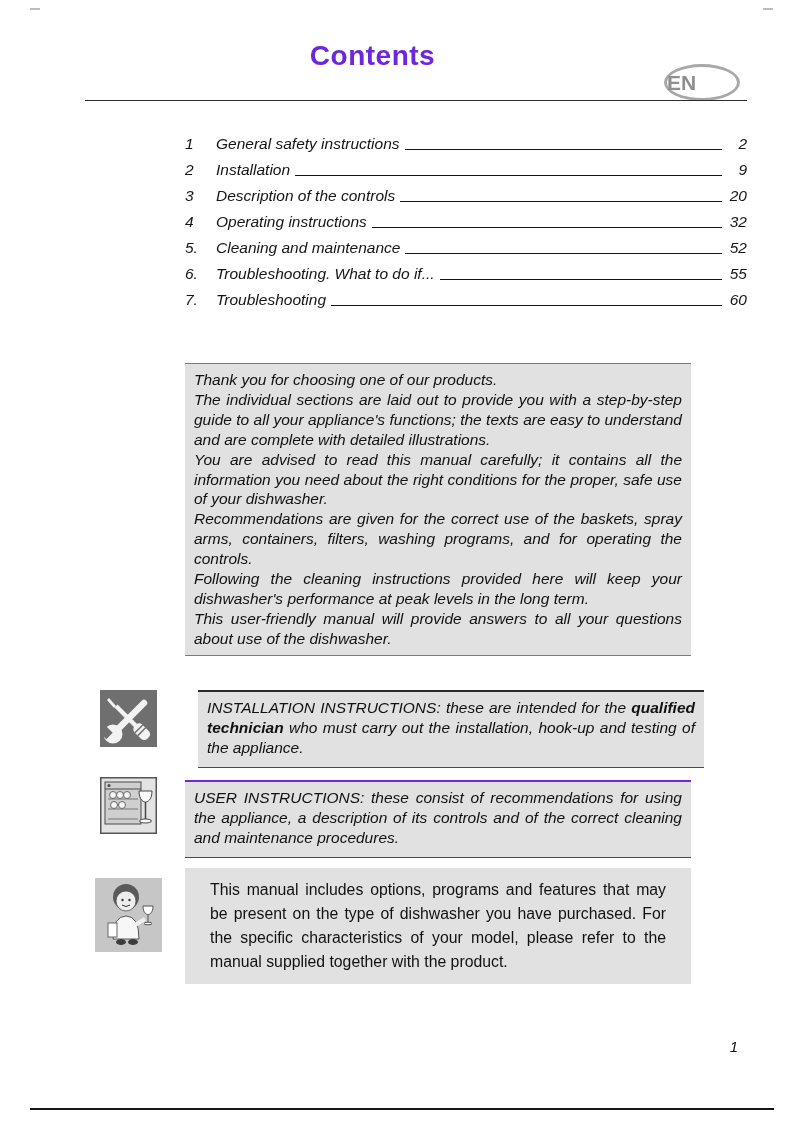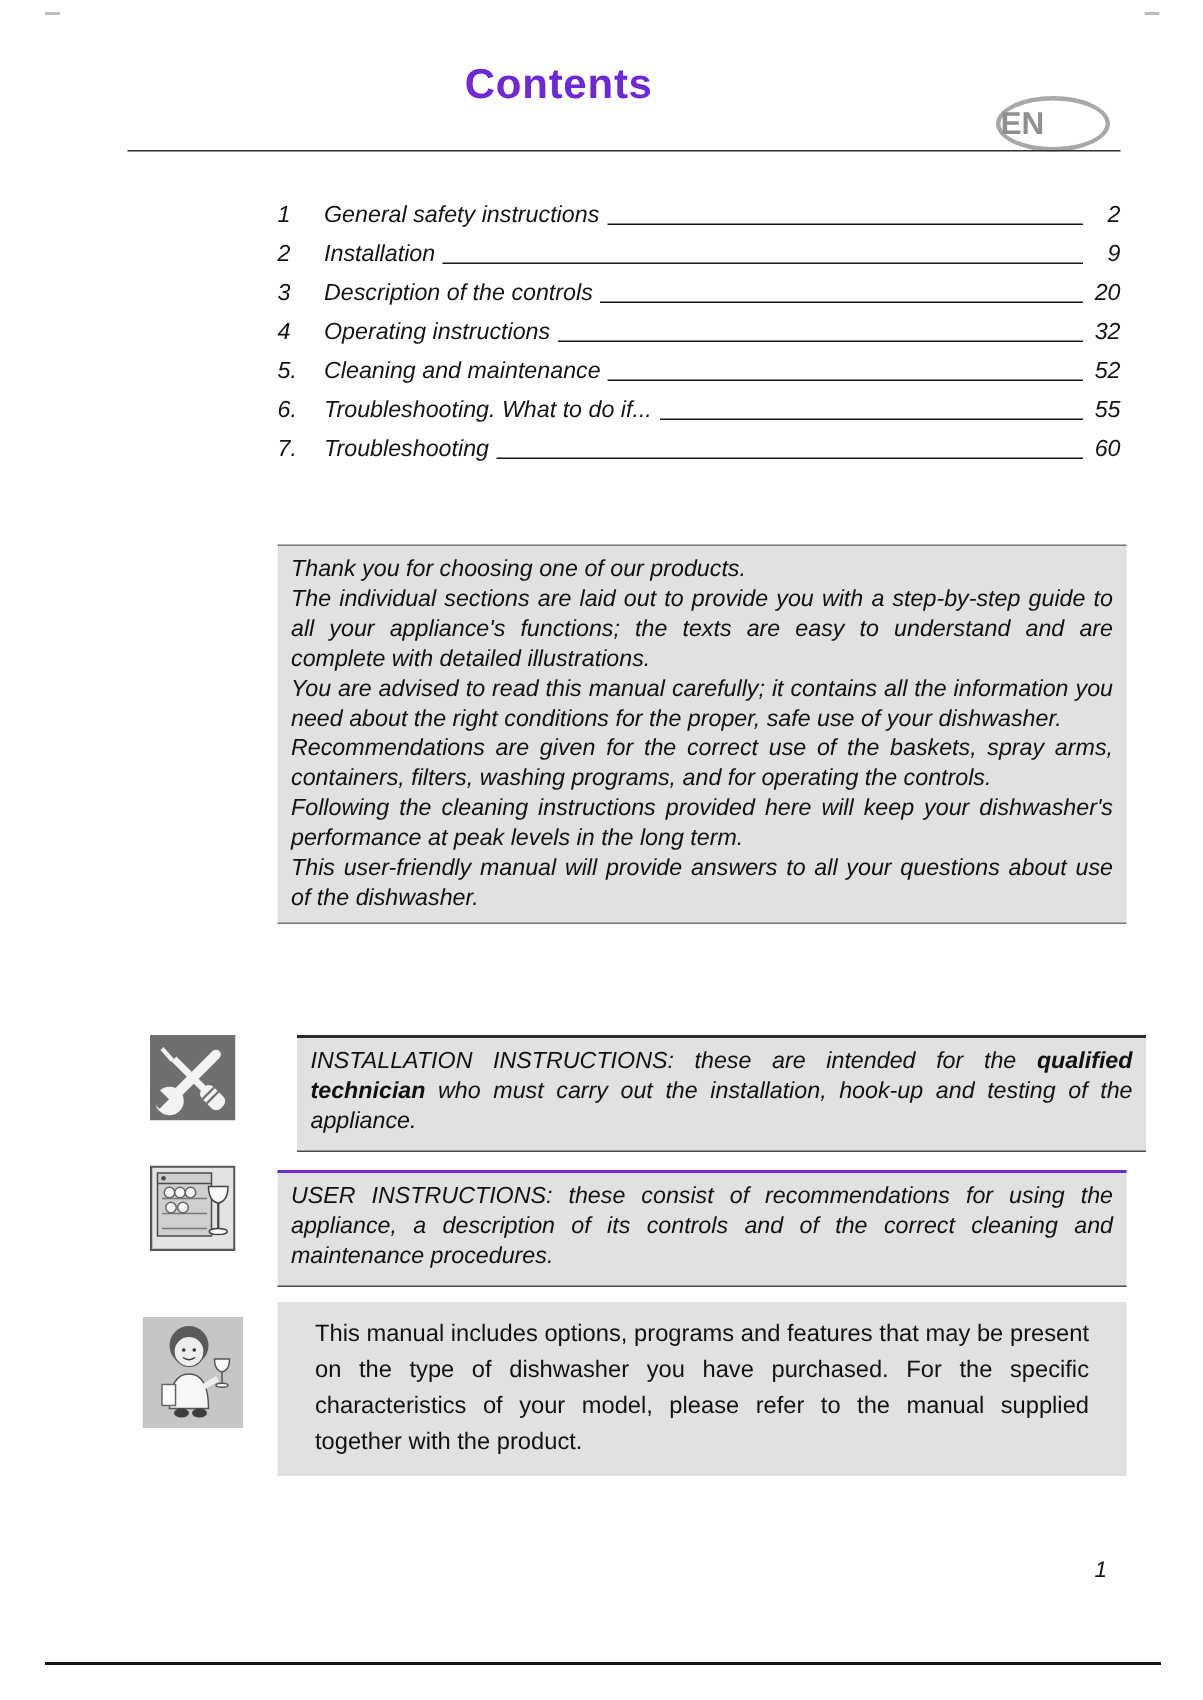--- a/index.html
+++ b/index.html
@@ -58,21 +58,21 @@
     height: 0;
     border-bottom: 1.5px solid #151515;
     margin: 0 3px 3px 5px;
     align-self: flex-end;
   }
   .toc-page { flex: 0 0 auto; min-width: 22px; text-align: right; }
 
   
   .gray-box {
     position: absolute;
-    left: 185px; width: 566px;
+    left: 185px; width: 506px;
     background: #e1e1e1;
     text-align: justify;
   }
   .intro-box {
     top: 363px;
     padding: 6px 9px;
     border-top: 1px solid #7a7a7a;
     border-bottom: 1px solid #7a7a7a;
     font-style: italic;
     font-size: 15.5px;

